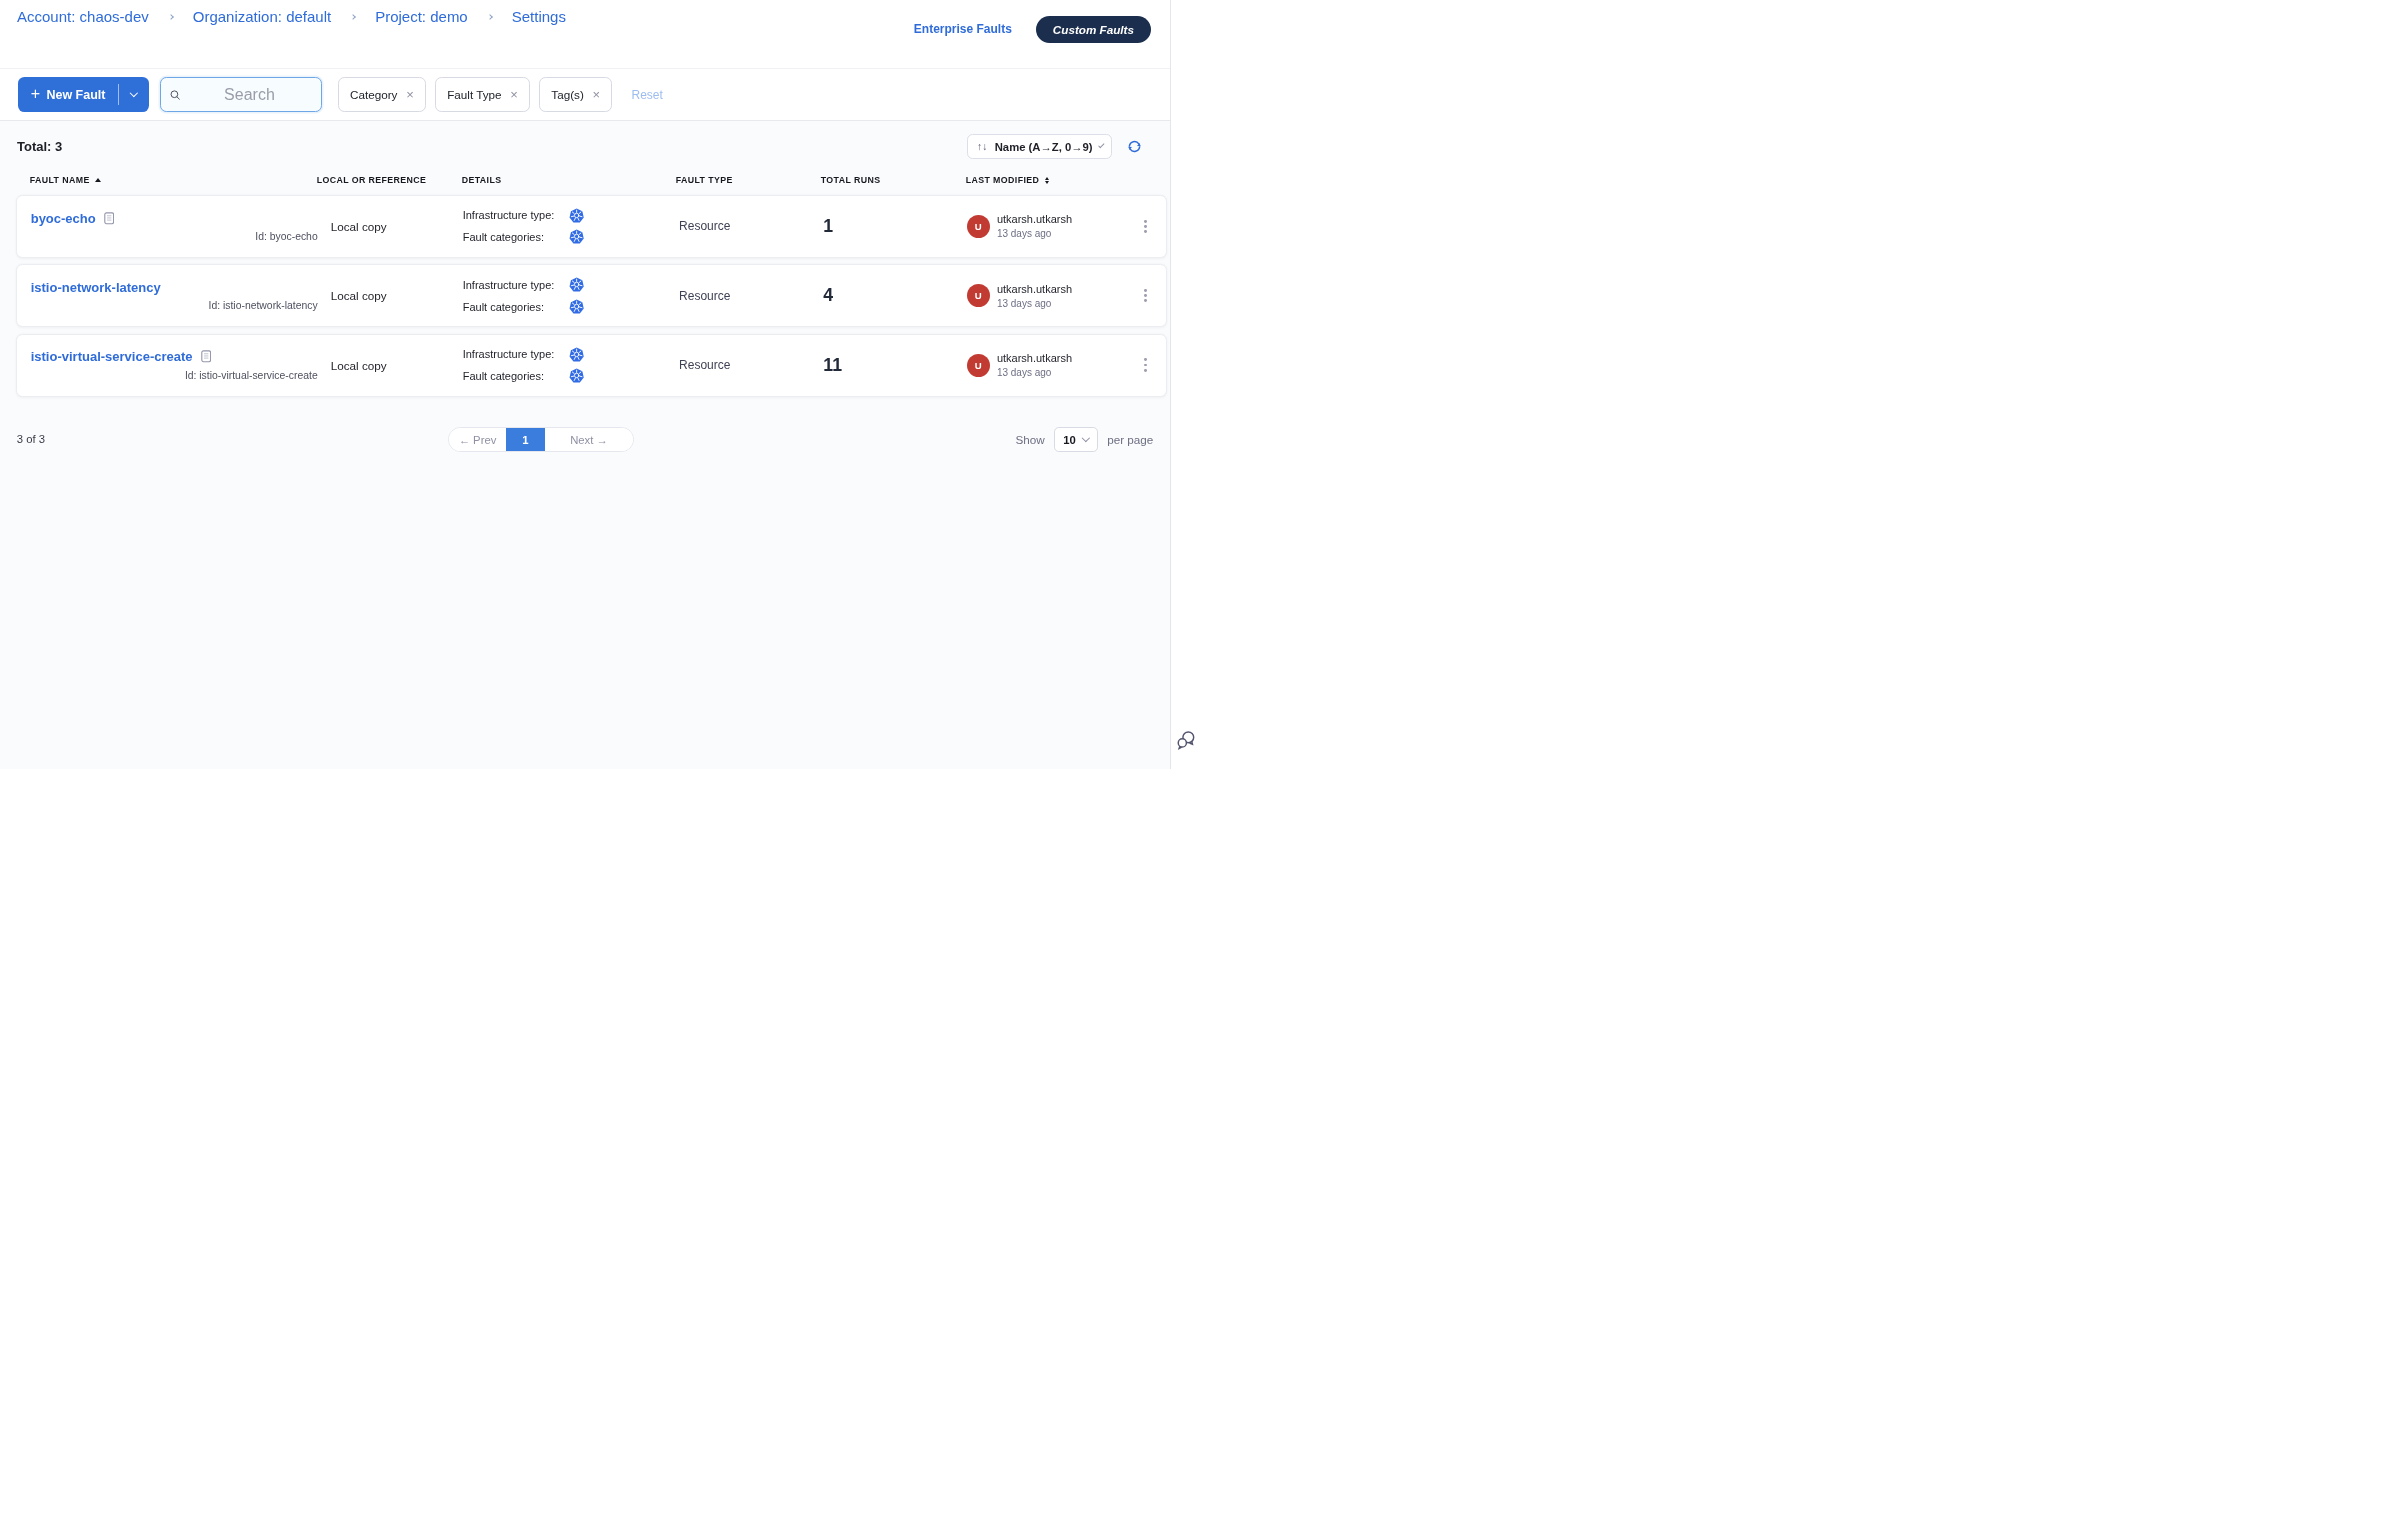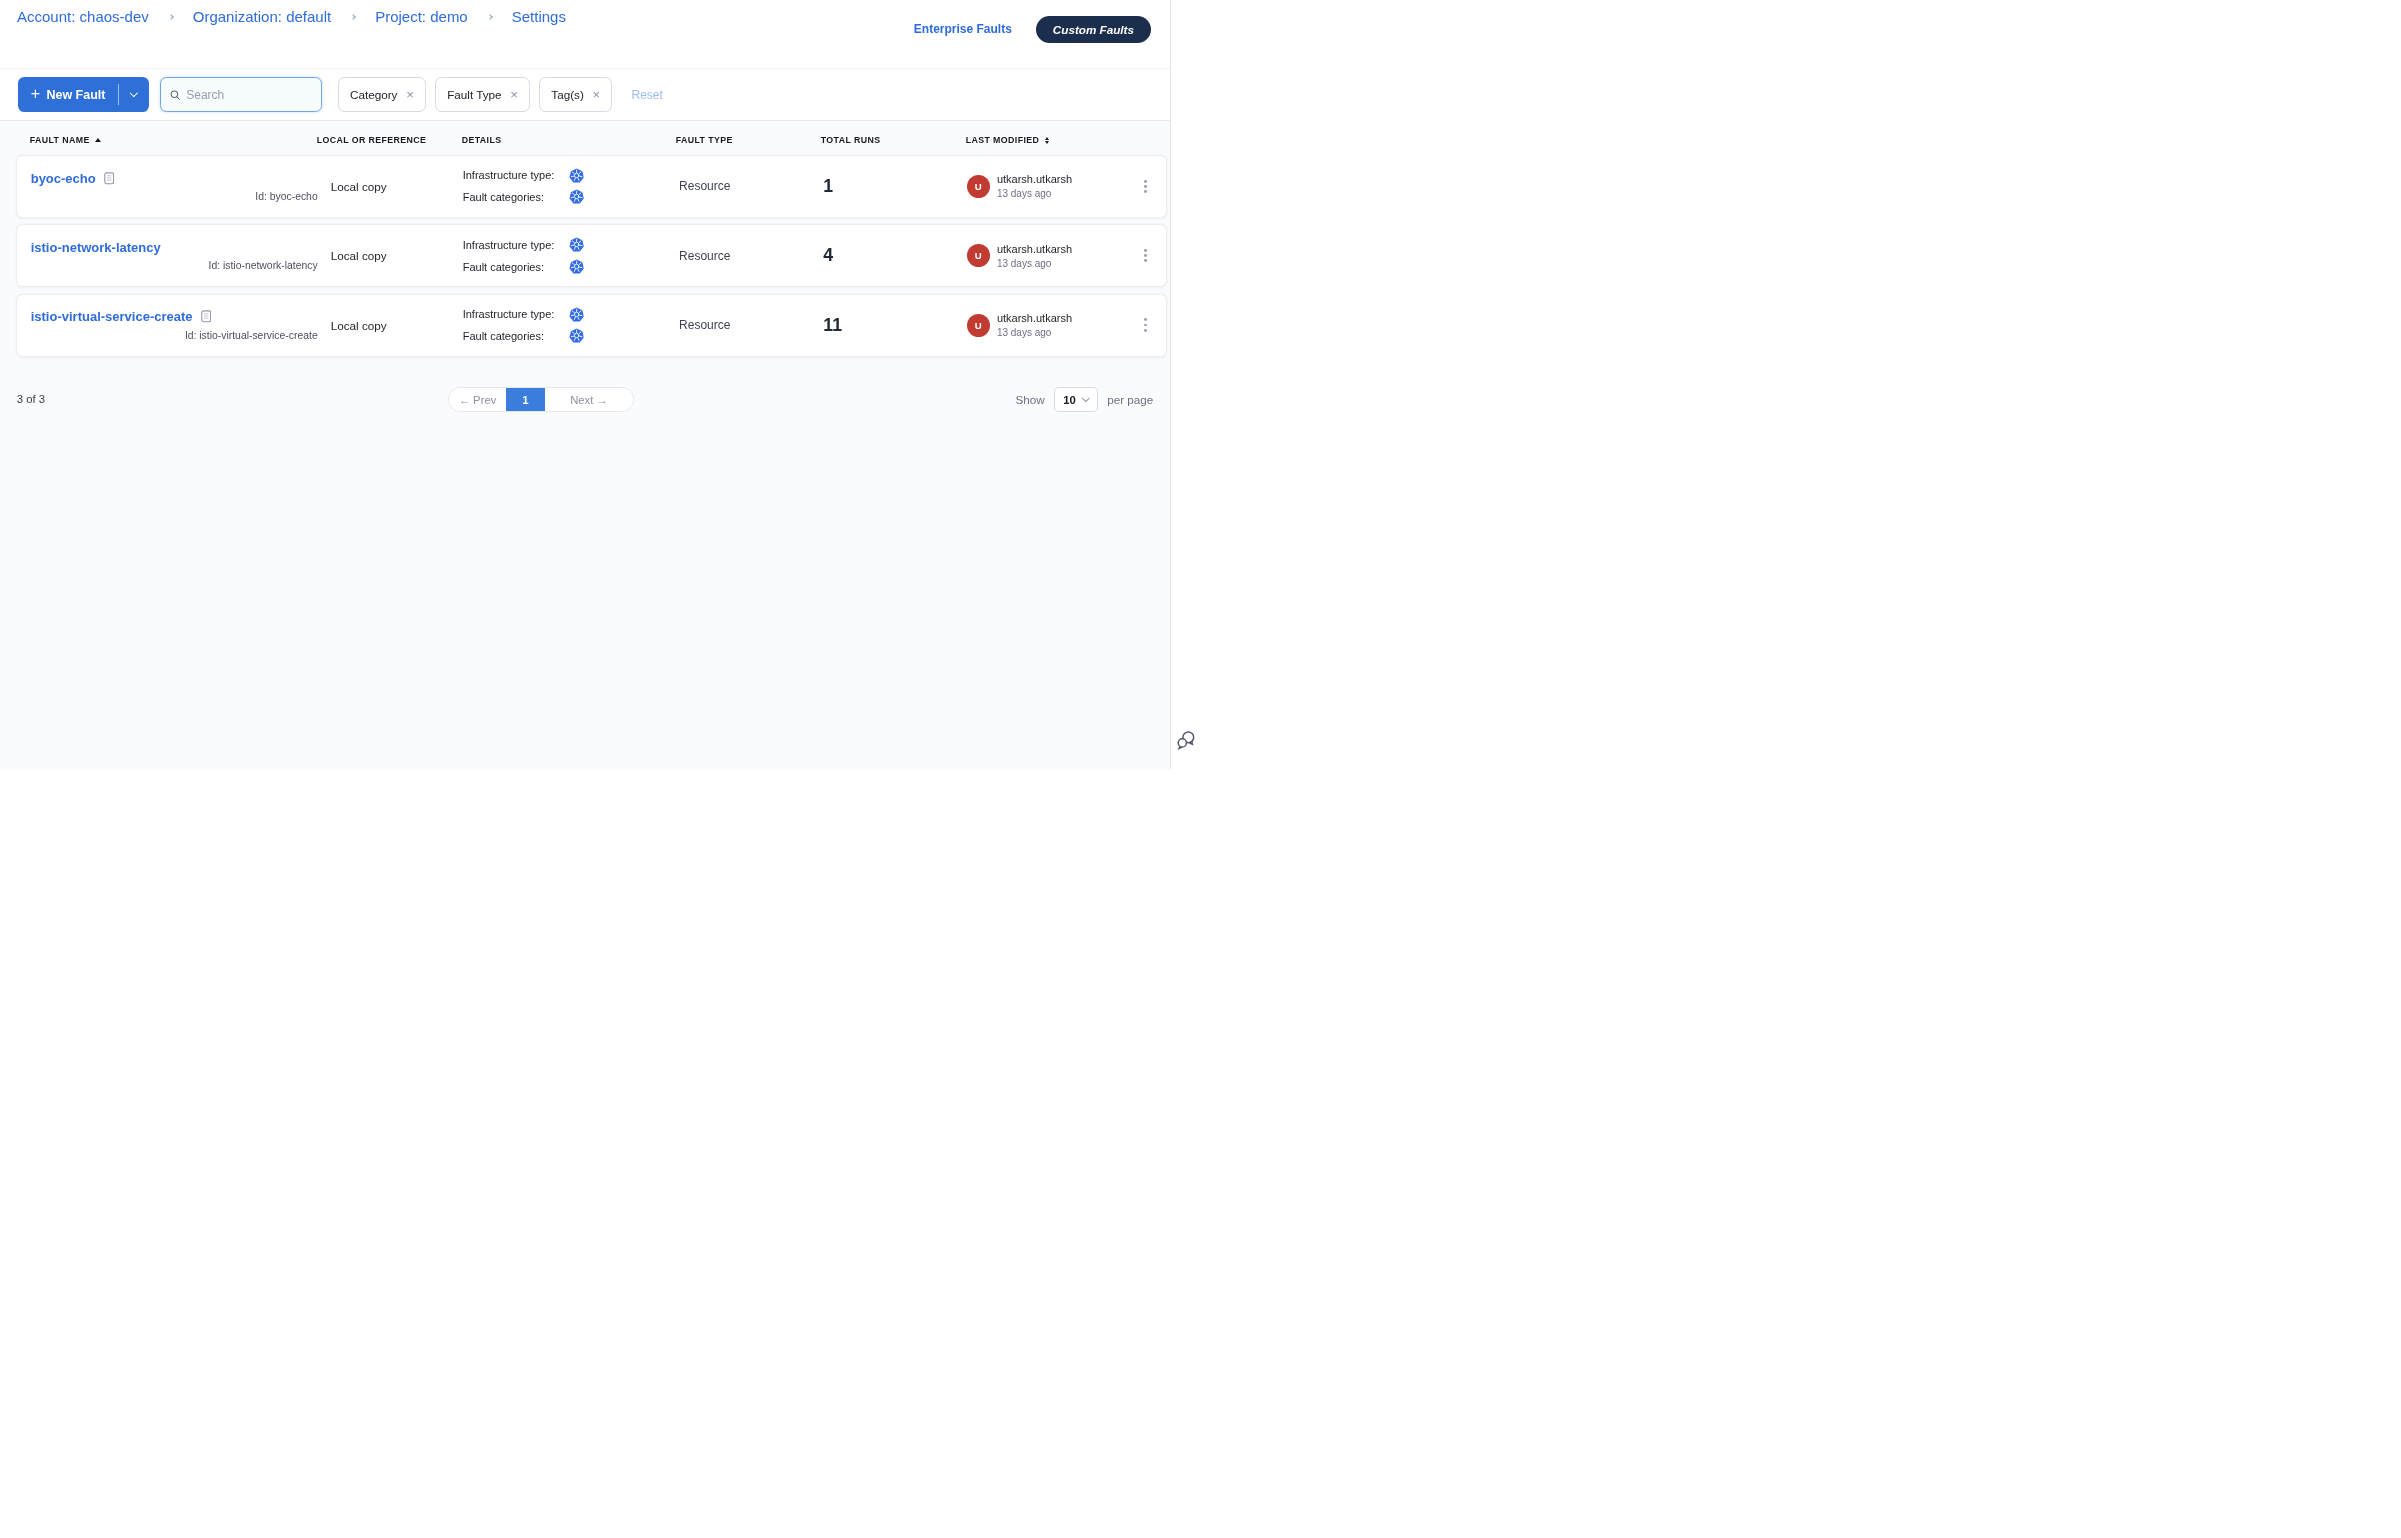--- a/index.html
+++ b/index.html
@@ -22,21 +22,21 @@
   
   .toolbar { background:#fff; border-top:0.8px solid #eff1f4; border-bottom:0.8px solid #e7e9ed; height:53px; display:flex; align-items:center; padding-left:17.7px; }
   .btn-new { display:flex; align-items:center; height:35px; background:#2f6fd8; border-radius:6.4px; color:#fff; cursor:pointer; }
   .btn-new-main { display:flex; align-items:center; gap:6.4px; padding:0 13px; font-size:12.5px; font-weight:700; height:100%; }
   .plus-glyph { font-size:16px; font-weight:400; line-height:1; margin-top:-1.6px; }
   .btn-divider { width:0.8px; height:21px; background:rgba(255,255,255,.55); }
   .btn-caret { width:30px; height:100%; display:flex; align-items:center; justify-content:center; }
   .chev { width:5.6px; height:5.6px; border-right:1.4px solid #8f90a3; border-bottom:1.4px solid #8f90a3; transform:rotate(45deg); margin-top:-3.2px; }
   .chev.white { border-color:#fff; }
   .search-box { width:162px; height:35px; margin-left:10.4px; border:1.2px solid #6fa7e6; border-radius:6.4px; background:#f7fcff; display:flex; align-items:center; padding:0 8px; gap:5.6px; box-shadow:0 0 0 1.6px rgba(111,167,230,.14); }
-  .search-box input { border:none; outline:none; background:transparent; font-size:12px; width:100%; color:#22252d; font-family:"Liberation Sans", sans-serif; }
+  .search-box input { border:none; outline:none; background:transparent; font-size:16px; width:100%; color:#22252d; font-family:"Liberation Sans", sans-serif;text-align:center; }
   .search-box input::placeholder { color:#9a9ca9; }
   .chips { display:flex; align-items:center; gap:8.8px; margin-left:16px; }
   .chip { height:35px; display:flex; align-items:center; gap:8.8px; padding:0 11.3px; border:0.8px solid #d8dae3; border-radius:6.4px; background:#fff; font-size:11.7px; color:#22252d; cursor:pointer; }
   .chip-x { color:#8f90a3; font-size:13px; line-height:1; cursor:pointer; }
   .reset-link { margin-left:19px; color:#9dbcf0; font-size:12px; cursor:pointer; }
 
   
   .content { flex:1; background:#fafbfc; position:relative; }
   .content-top { display:flex; justify-content:space-between; align-items:center; padding:11.3px 27px 0 17px; height:40px; }
   .total-label { font-size:13px; font-weight:700; color:#1d1e26; }
@@ -167,20 +167,40 @@
         </div>
         <div class="chip">
           <span>Tag(s)</span>
           <span class="chip-x">×</span>
         </div>
       </div>
       <span class="reset-link">Reset</span>
     </div>
 
     <div class="content">
+      <div class="content-top">
+        <span class="total-label">Total: 3</span>
+        <div class="sort-cluster">
+          <div class="sort-select">
+            <span class="sort-arrows">↑↓</span>
+            <span class="sort-label">Name (A→Z, 0→9)</span>
+            <span class="chev"></span>
+          </div>
+          <button class="refresh-btn">
+            <svg width="17" height="17" viewBox="0 0 24 24">
+              <g stroke="#2f6bd8" stroke-width="2.1" fill="none" stroke-linecap="round">
+                <path d="M19.2 12.6A7.3 7.3 0 0 1 5.9 15.8"></path>
+                <path d="M4.8 11.4A7.3 7.3 0 0 1 18.1 8.2"></path>
+              </g>
+              <polygon fill="#2f6bd8" points="3.1,12.5 8.4,12.7 5.2,16.9"></polygon>
+              <polygon fill="#2f6bd8" points="20.9,11.5 15.6,11.3 18.8,7.1"></polygon>
+            </svg>
+          </button>
+        </div>
+      </div>
 
       <div class="grid hdr-grid">
         <div class="hcell">
           <span>FAULT NAME</span>
           <span class="tri-up"></span>
         </div>
         <div class="hcell">
           <span>LOCAL OR REFERENCE</span>
         </div>
         <div class="hcell">

